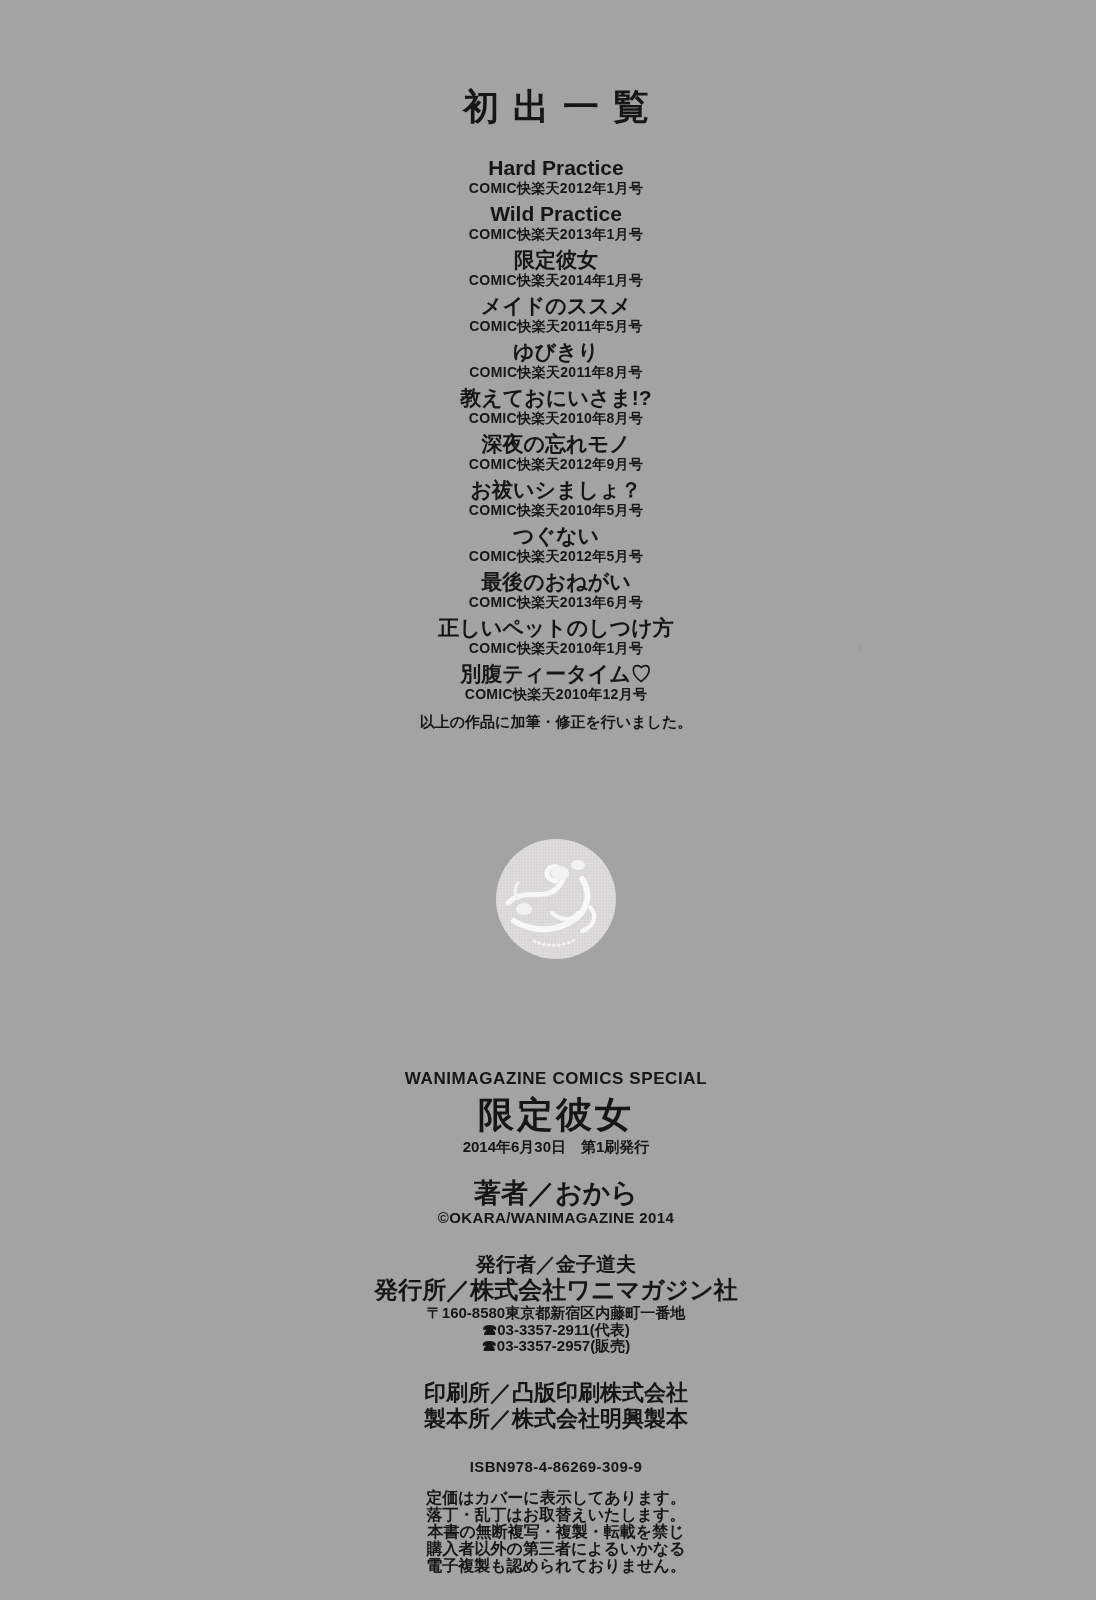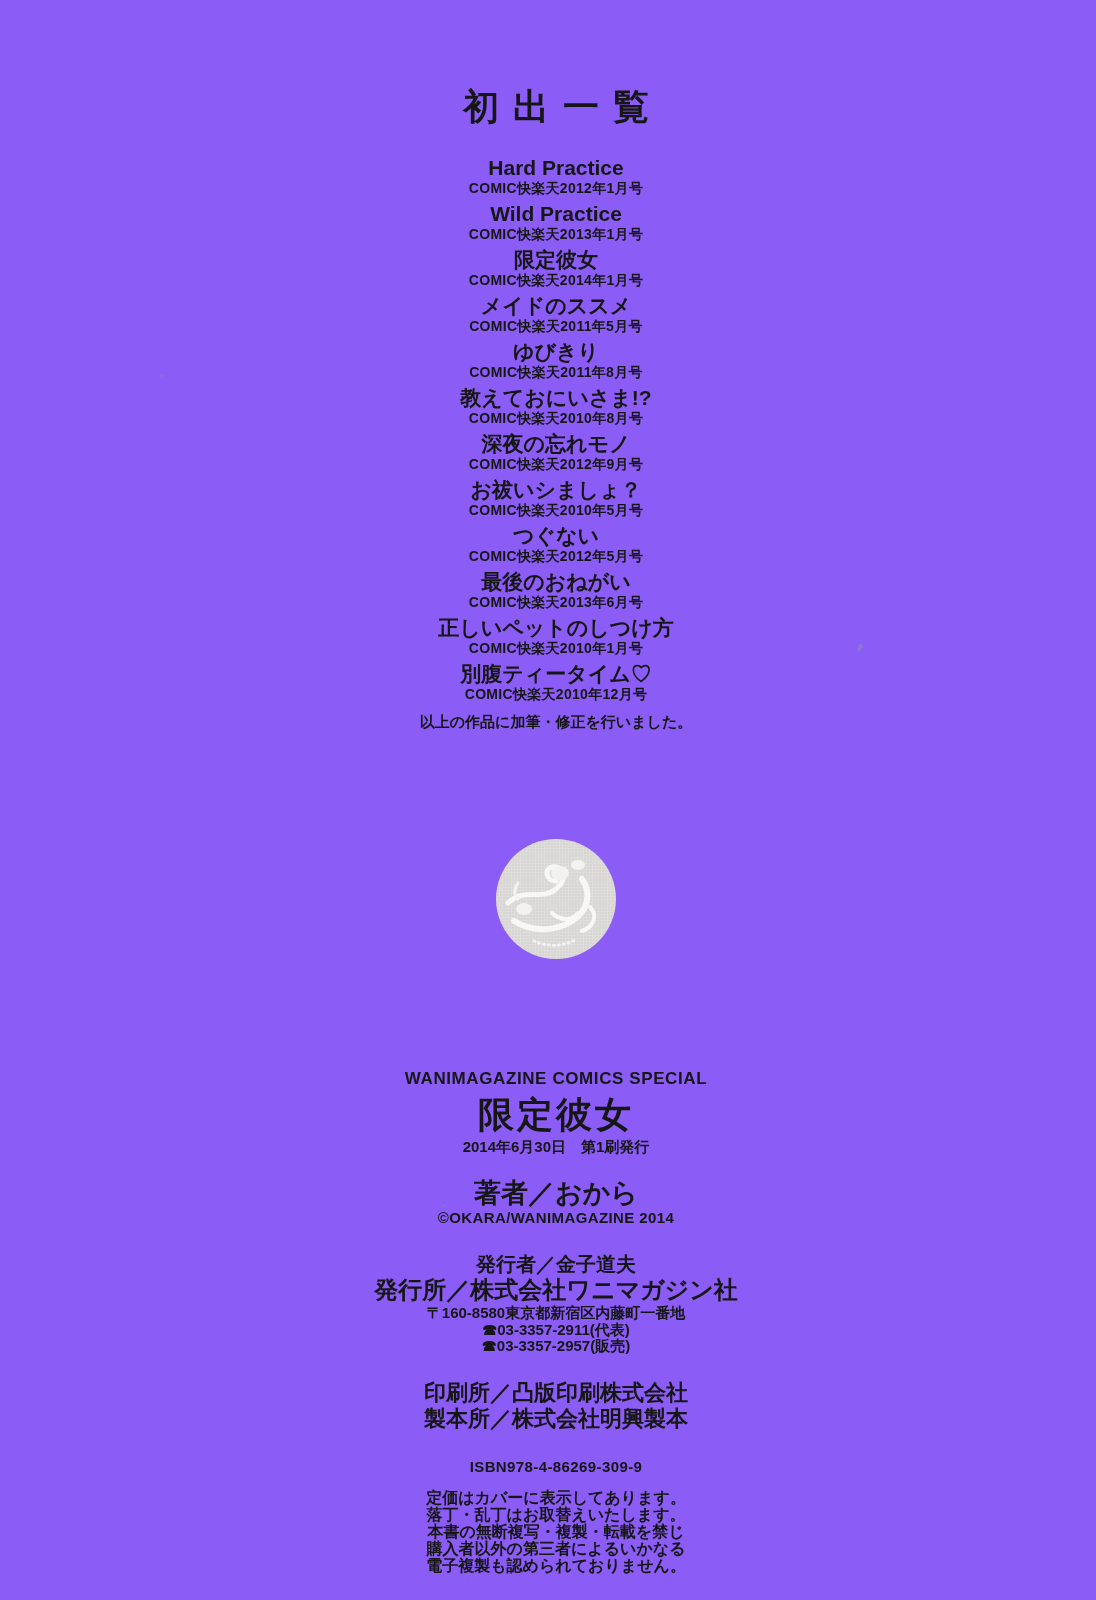--- a/index.html
+++ b/index.html
@@ -1,20 +1,20 @@
 <!DOCTYPE html>
 <html><head>
 <meta charset="utf-8">
 <style>
   html,body { margin:0; padding:0; background:#888; }
   .page {
     position:relative;
     width:1096px; height:1600px;
     margin:0 auto;
-    background:#8b5cf6;
+    background:#a3a3a3;
     font-family:"Liberation Sans", sans-serif;
     color:#161616;
     overflow:hidden;
   }
   .content {
     position:absolute; left:0; top:0; right:0;
     text-align:center;
     transform:translateX(8px);
   }
   .doc-title {

